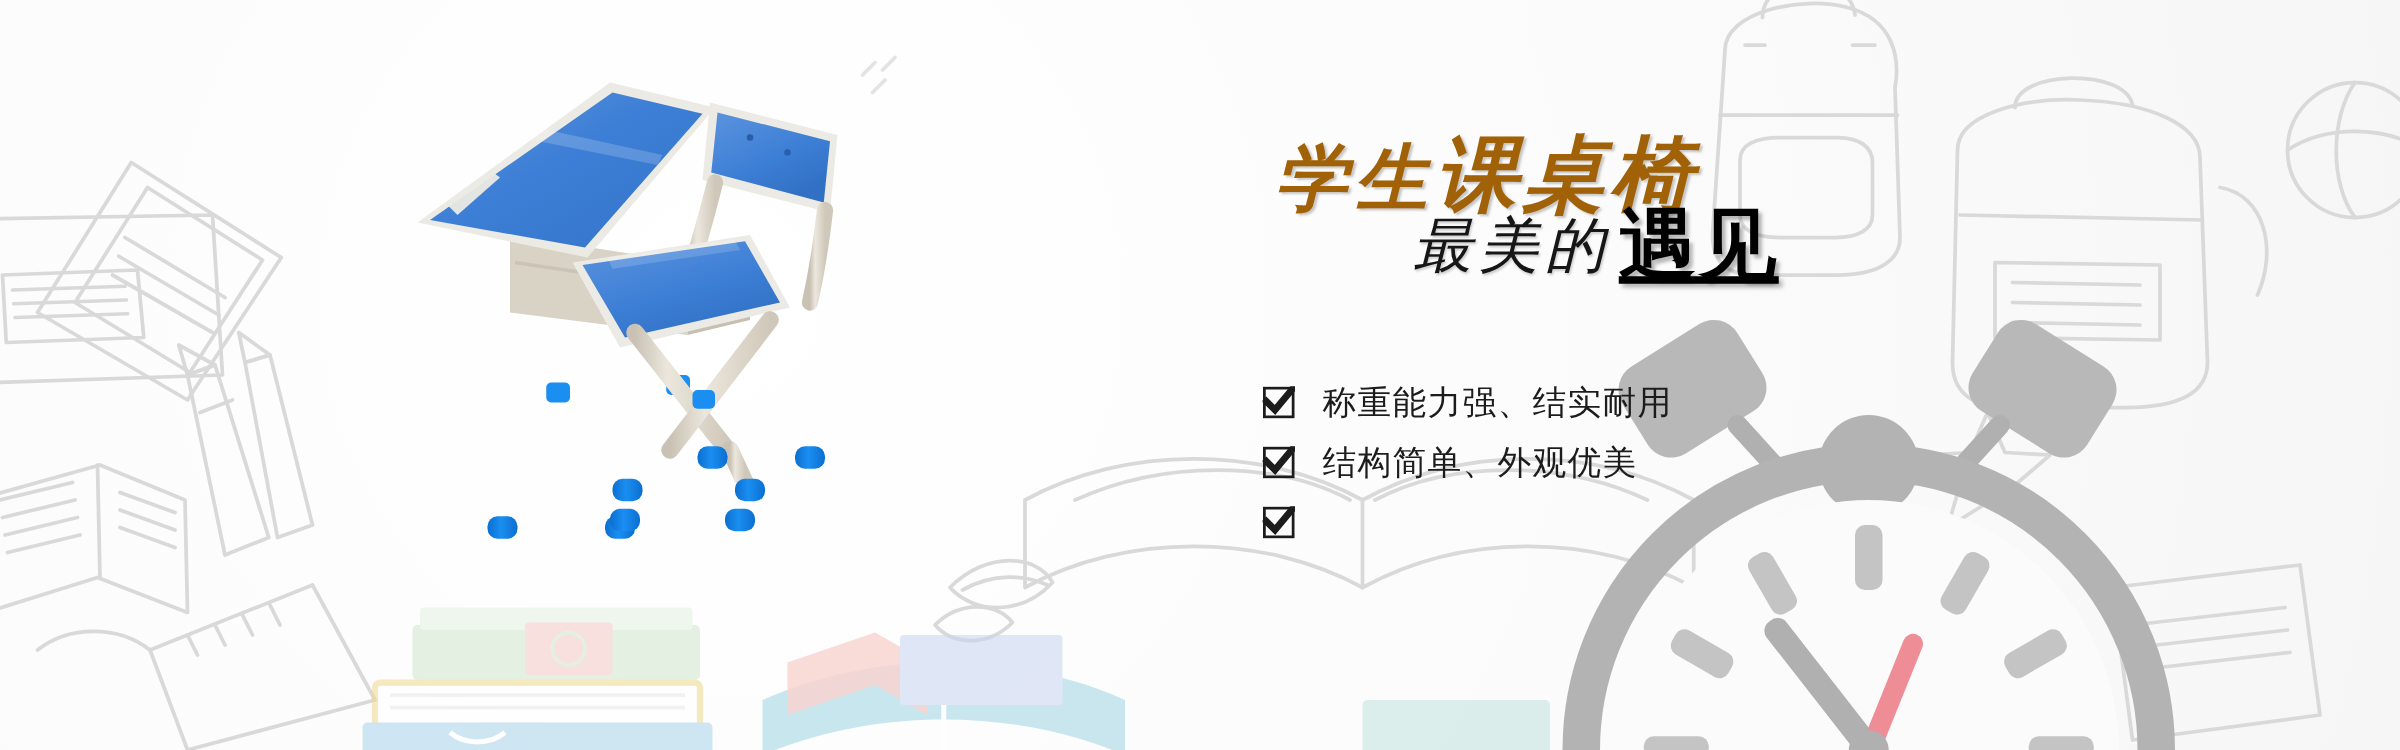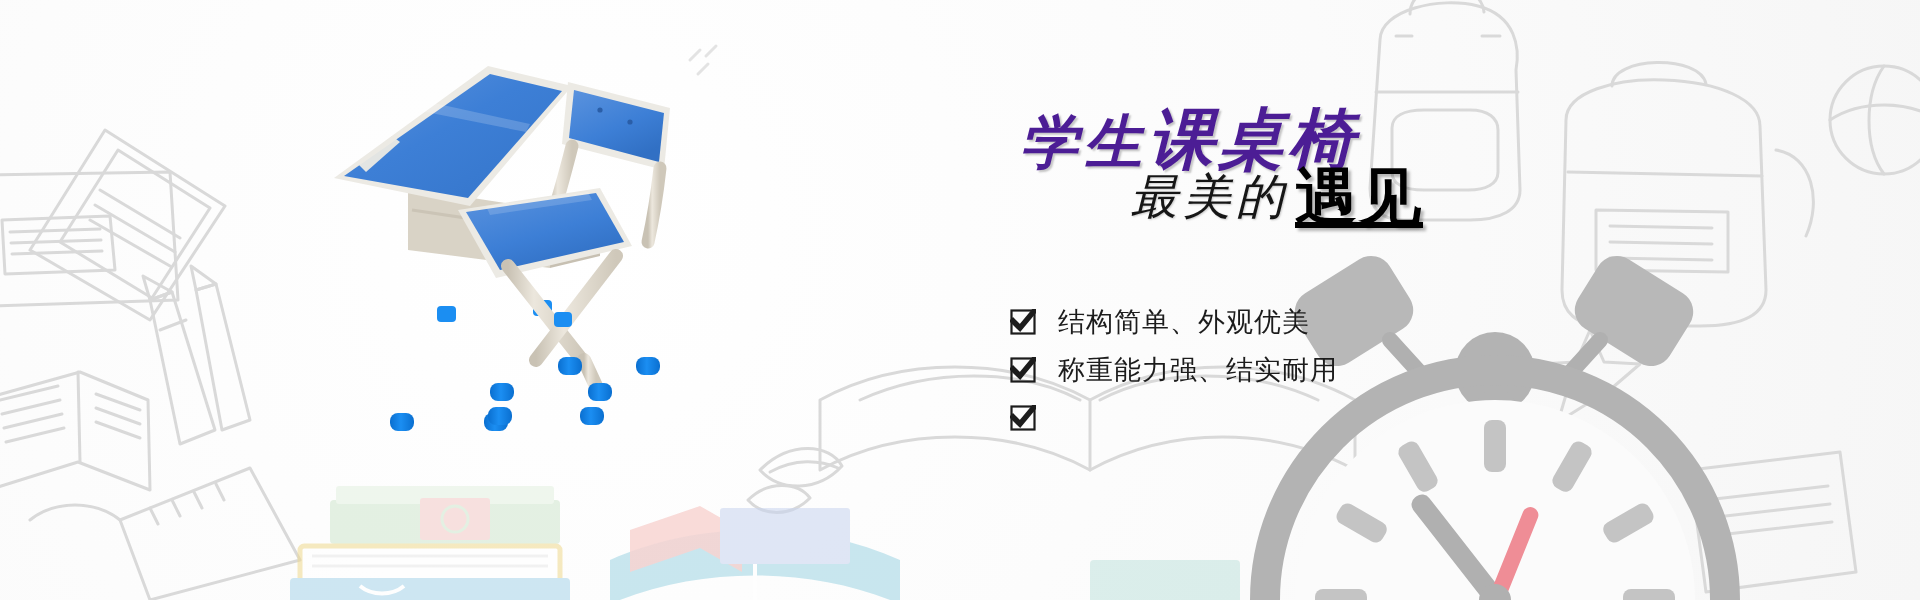--- a/index.html
+++ b/index.html
@@ -53,21 +53,21 @@
     height:150px;
   }
   .headline-line1{
     position:absolute;
     left:10px; top:0;
     font-family:"Liberation Serif","DejaVu Serif",serif;
     font-size:58px;
     font-weight:700;
     font-style:italic;
     letter-spacing:6px;
-    color:#4c1d95;
+    color:#a16207;
     white-space:nowrap;
     text-shadow:2px 2px 2px rgba(0,0,0,.22);
     text-align:right;
   }
   .headline-line1 .accent{
     font-size:66px;
     letter-spacing:4px;
   }
   .headline-line2{
     position:absolute;
@@ -401,31 +401,31 @@
 
   <div class="features">
 
     <div class="feature">
       <span class="check-box">
         <svg viewBox="0 0 26 26" xmlns="http://www.w3.org/2000/svg">
           <rect x="1.5" y="1.5" width="23" height="23" fill="none" stroke="#1c1c1c" stroke-width="2.2"></rect>
           <path d="M3 12 L10 19 L25 1" fill="none" stroke="#1c1c1c" stroke-width="5.5" stroke-linecap="square"></path>
         </svg>
       </span>
-      <span class="feature-text">结构简单、外观优美</span>
+      <span class="feature-text">称重能力强、结实耐用</span>
     </div>
 
     <div class="feature">
       <span class="check-box">
         <svg viewBox="0 0 26 26" xmlns="http://www.w3.org/2000/svg">
           <rect x="1.5" y="1.5" width="23" height="23" fill="none" stroke="#1c1c1c" stroke-width="2.2"></rect>
           <path d="M3 12 L10 19 L25 1" fill="none" stroke="#1c1c1c" stroke-width="5.5" stroke-linecap="square"></path>
         </svg>
       </span>
-      <span class="feature-text">称重能力强、结实耐用</span>
+      <span class="feature-text">结构简单、外观优美</span>
     </div>
 
     <div class="feature">
       <span class="check-box">
         <svg viewBox="0 0 26 26" xmlns="http://www.w3.org/2000/svg">
           <rect x="1.5" y="1.5" width="23" height="23" fill="none" stroke="#1c1c1c" stroke-width="2.2"></rect>
           <path d="M3 12 L10 19 L25 1" fill="none" stroke="#1c1c1c" stroke-width="5.5" stroke-linecap="square"></path>
         </svg>
       </span>
     </div>

